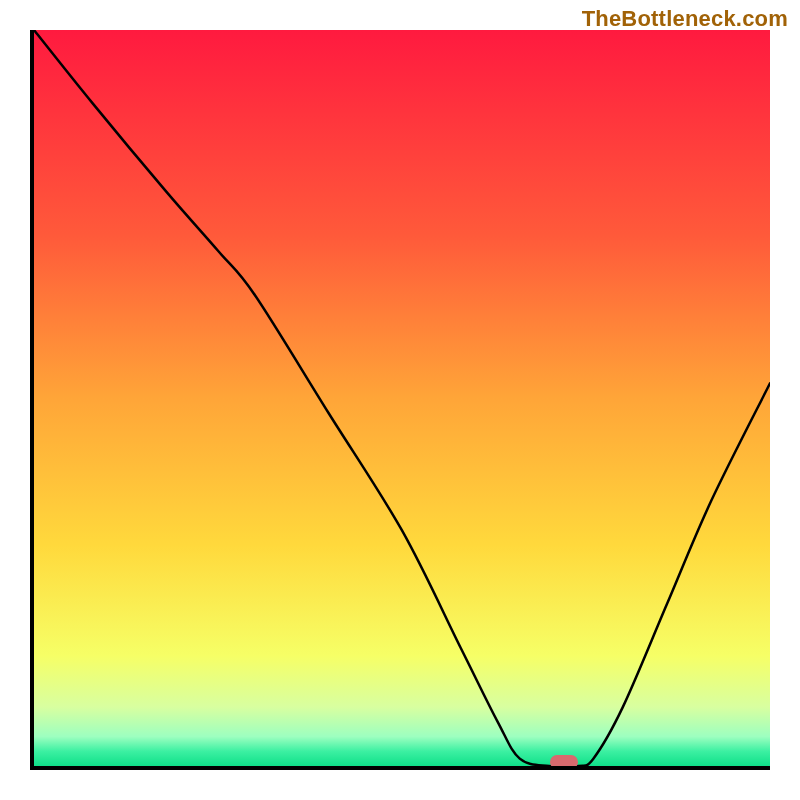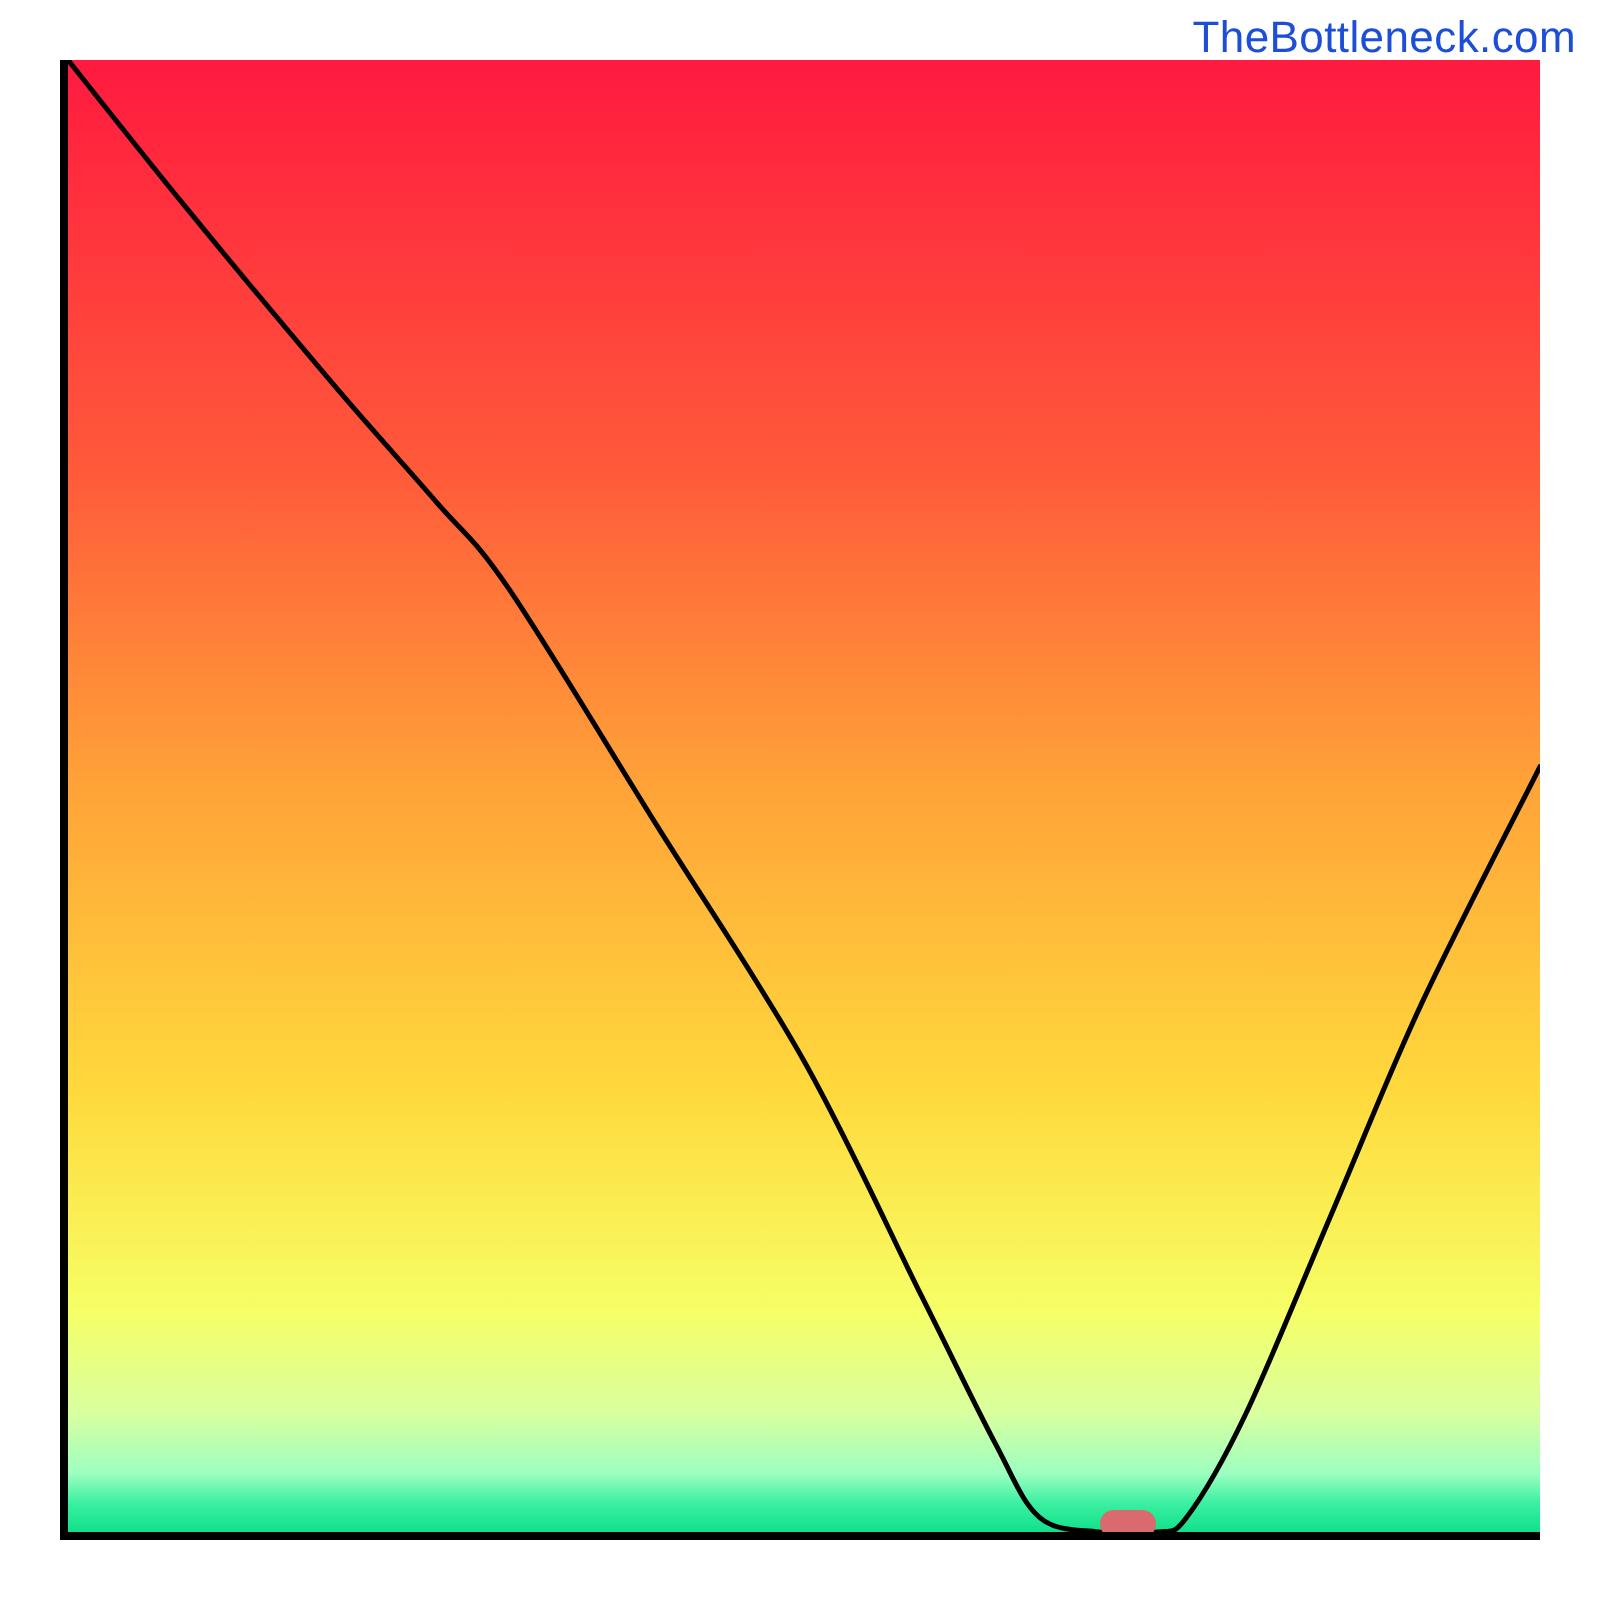--- a/index.html
+++ b/index.html
@@ -9,22 +9,22 @@
     height: 800px;
     position: relative;
     font-family: Arial, Helvetica, sans-serif;
     background: #fff;
   }
   .watermark {
     position: absolute;
     top: 6px;
     right: 12px;
     font-size: 22px;
-    font-weight: 400;
-    color: #1d4ed8;
+    font-weight: 700;
+    color: #a16207;
     letter-spacing: 0.2px;
     z-index: 10;
   }
   .plot-area {
     position: absolute;
     left: 30px;
     top: 30px;
     width: 740px;
     height: 740px;
     border-left: 4px solid #000;

